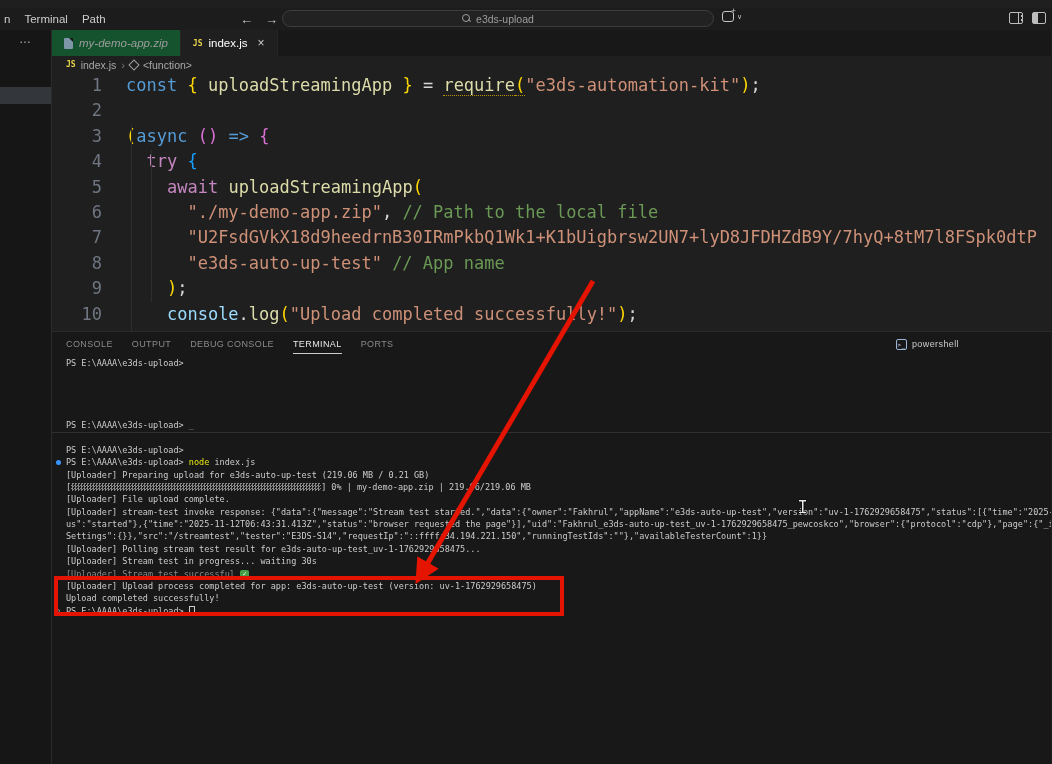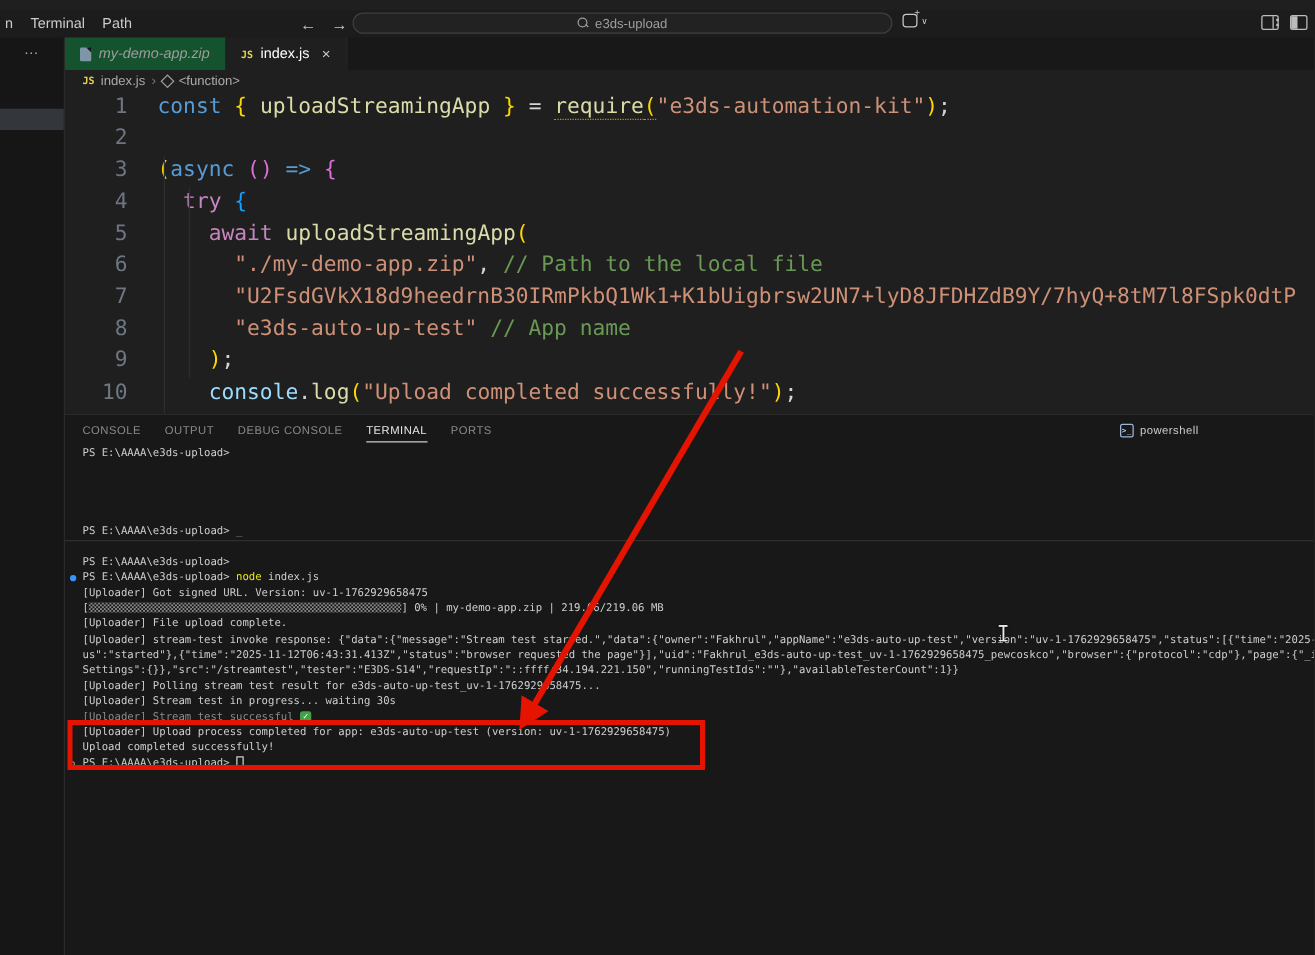--- a/index.html
+++ b/index.html
@@ -189,21 +189,21 @@
           <div>
               <div class="t-line"><span class="tk-tfg">PS E:\AAAA\e3ds-upload&gt;</span></div>
               <div class="t-line"></div>
               <div class="t-line"></div>
               <div class="t-line"></div>
               <div class="t-line"></div>
               <div class="t-line"><span class="tk-tfg">PS E:\AAAA\e3ds-upload&gt; </span><span class="tk-tdim">_</span></div>
               <div class="t-line"></div>
               <div class="t-line"><span class="tk-tfg">PS E:\AAAA\e3ds-upload&gt;</span></div>
               <div class="t-line"><span class="deco dot"></span><span class="tk-tfg">PS E:\AAAA\e3ds-upload&gt; </span><span class="tk-tyel">node</span><span class="tk-tfg"> index.js</span></div>
-              <div class="t-line"><span class="tk-tfg">[Uploader] Got signed URL. Version: uv-1-1762929658475</span></div>
+              <div class="t-line"><span class="tk-tfg">[Uploader] Preparing upload for e3ds-auto-up-test (219.06 MB / 0.21 GB)</span></div>
               <div class="t-line"><span class="tk-tfg">[</span><span class="tk-hatch"></span><span class="tk-tfg">] 0% | my-demo-app.zip | 219.06/219.06 MB</span></div>
               <div class="t-line"><span class="tk-tfg">[Uploader] File upload complete.</span></div>
               <div class="t-line"><span class="tk-tfg">[Uploader] stream-test invoke response: {"data":{"message":"Stream test started.","data":{"owner":"Fakhrul","appName":"e3ds-auto-up-test","version":"uv-1-1762929658475","status":[{"time":"2025-1</span></div>
               <div class="t-line"><span class="tk-tfg">us":"started"},{"time":"2025-11-12T06:43:31.413Z","status":"browser requested the page"}],"uid":"Fakhrul_e3ds-auto-up-test_uv-1-1762929658475_pewcoskco","browser":{"protocol":"cdp"},"page":{"_is</span></div>
               <div class="t-line"><span class="tk-tfg">Settings":{}},"src":"/streamtest","tester":"E3DS-S14","requestIp":"::ffff:34.194.221.150","runningTestIds":""},"availableTesterCount":1}}</span></div>
               <div class="t-line"><span class="tk-tfg">[Uploader] Polling stream test result for e3ds-auto-up-test_uv-1-1762929658475...</span></div>
               <div class="t-line"><span class="tk-tfg">[Uploader] Stream test in progress... waiting 30s</span></div>
               <div class="t-line"><span class="tk-tdim">[Uploader] Stream test successful </span><span class="tk-check">✓</span></div>
               <div class="t-line"><span class="tk-tfg">[Uploader] Upload process completed for app: e3ds-auto-up-test (version: uv-1-1762929658475)</span></div>
               <div class="t-line"><span class="tk-tfg">Upload completed successfully!</span></div>

